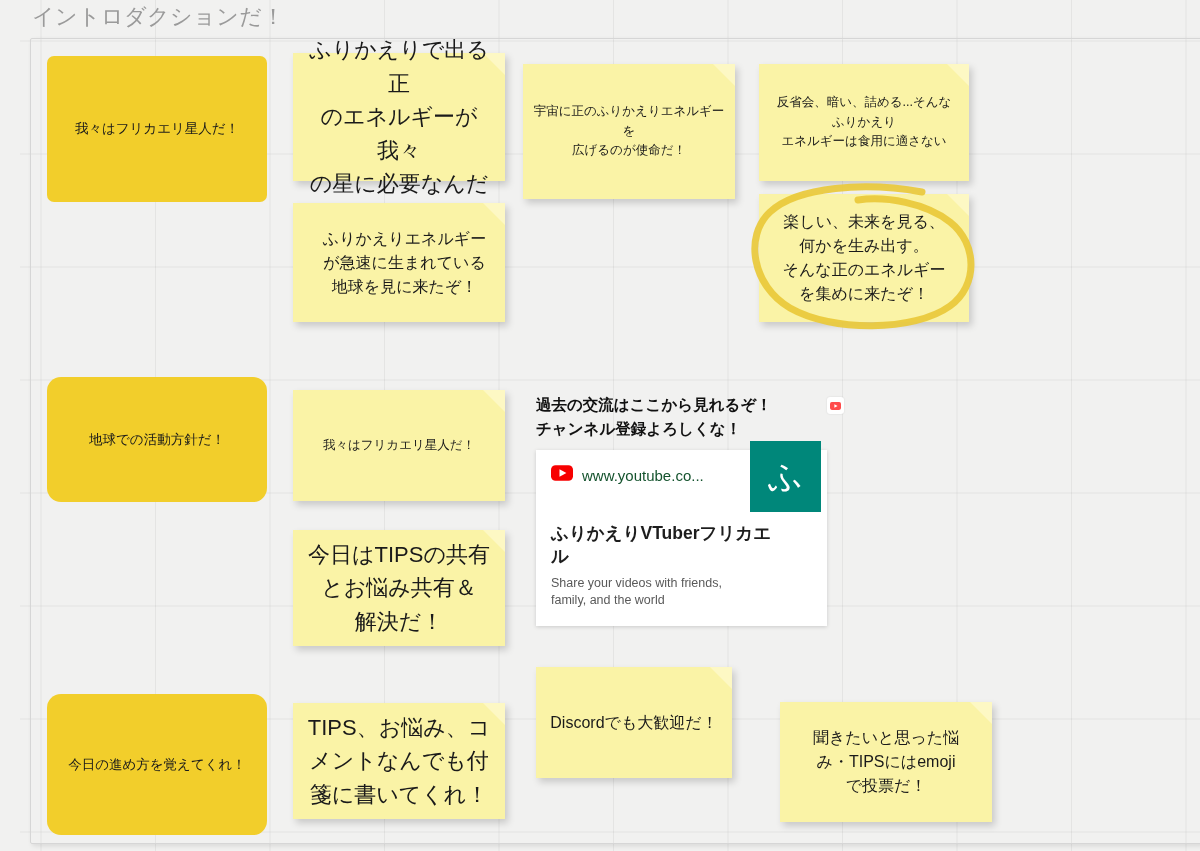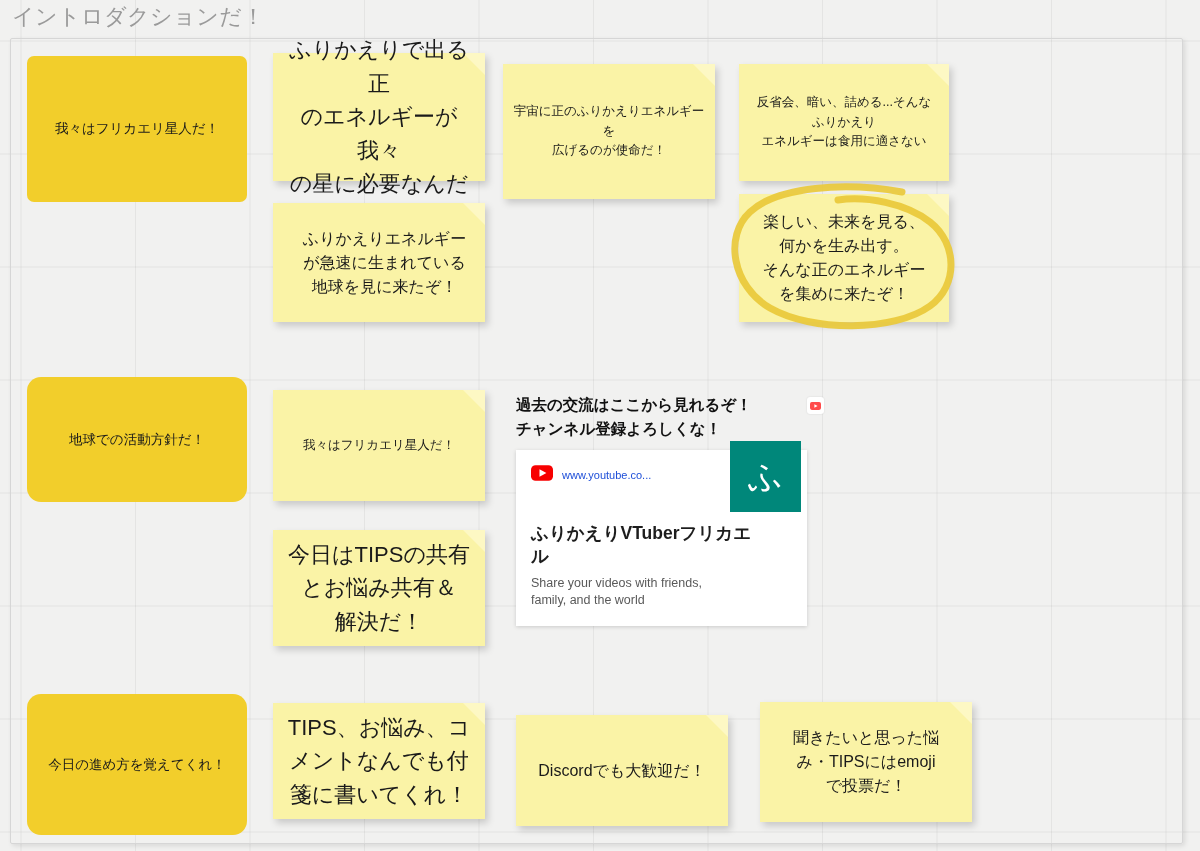--- a/index.html
+++ b/index.html
@@ -18,20 +18,21 @@
   
   #board {
     position: absolute;
     inset: 0;
     background-color: #f1f1f0;
     background-image:
       linear-gradient(to right, rgba(0,0,0,0.055) 1px, transparent 1px),
       linear-gradient(to bottom, rgba(0,0,0,0.055) 1px, transparent 1px);
     background-size: 114.5px 113px;
     background-position: 20.5px 40.5px;
+    margin-left: 20px;
   }
 
   
   #frame {
     position: absolute;
     left: 10px;
     top: 38px;
     width: 1173px;
     height: 806px;
     border: 1px solid #d6d6d6;
@@ -142,22 +143,22 @@
     padding: 14px 15px 16px 15px;
     box-sizing: border-box;
   }
   .yt-urlrow {
     display: flex;
     align-items: center;
     gap: 9px;
     height: 22px;
   }
   .yt-url {
-    font-size: 11px;
-    color: #1d4ed8;
+    font-size: 15px;
+    color: #14532d;
     white-space: nowrap;
     overflow: hidden;
   }
   #yt-thumb {
     position: absolute;
     right: 15px;
     top: 48px;
     width: 71px;
     height: 71px;
     background: #00877a;
@@ -292,21 +293,21 @@
   <div class="gold" style="left:27px; top:694px; width:220px; height:141px;">
     <span>今日の進め方を覚えてくれ！</span>
   </div>
 
   <div class="sticky s-lg" style="left:273px; top:703px; width:212px; height:116px;">
     <span class="txt">TIPS、お悩み、コ
 メントなんでも付
 箋に書いてくれ！</span>
   </div>
 
-  <div class="sticky s-md" style="left:516px; top:715px; width:212px; height:111px;">
+  <div class="sticky s-md" style="left:516px; top:667px; width:196px; height:111px;">
     <span class="txt">Discordでも大歓迎だ！</span>
   </div>
 
   <div class="sticky s-md" style="left:760px; top:702px; width:212px; height:120px;">
     <span class="txt">聞きたいと思った悩
 み・TIPSにはemoji
 で投票だ！</span>
   </div>
 
   <div id="bottom-stray"></div>

